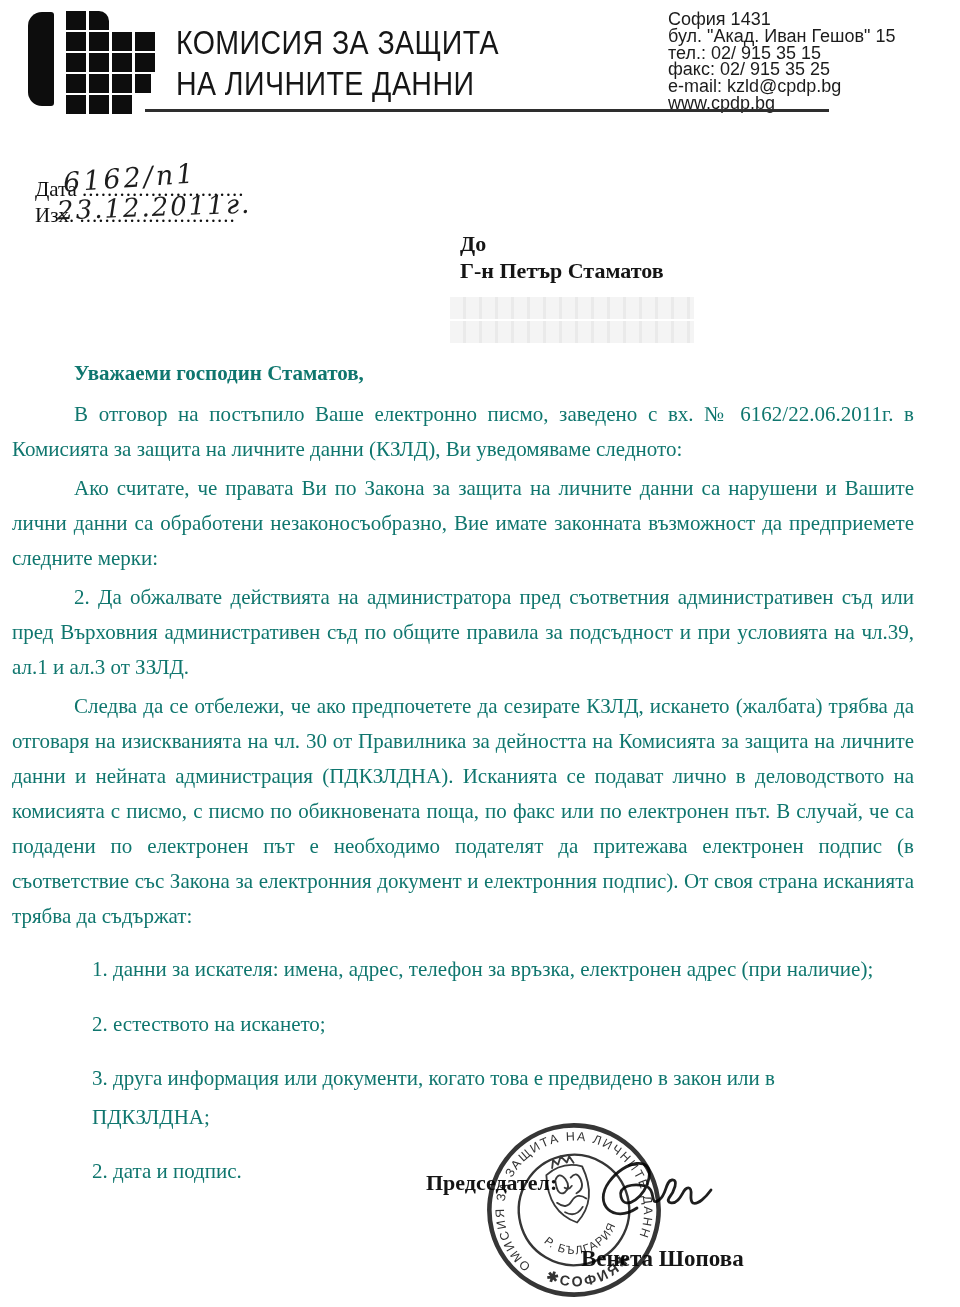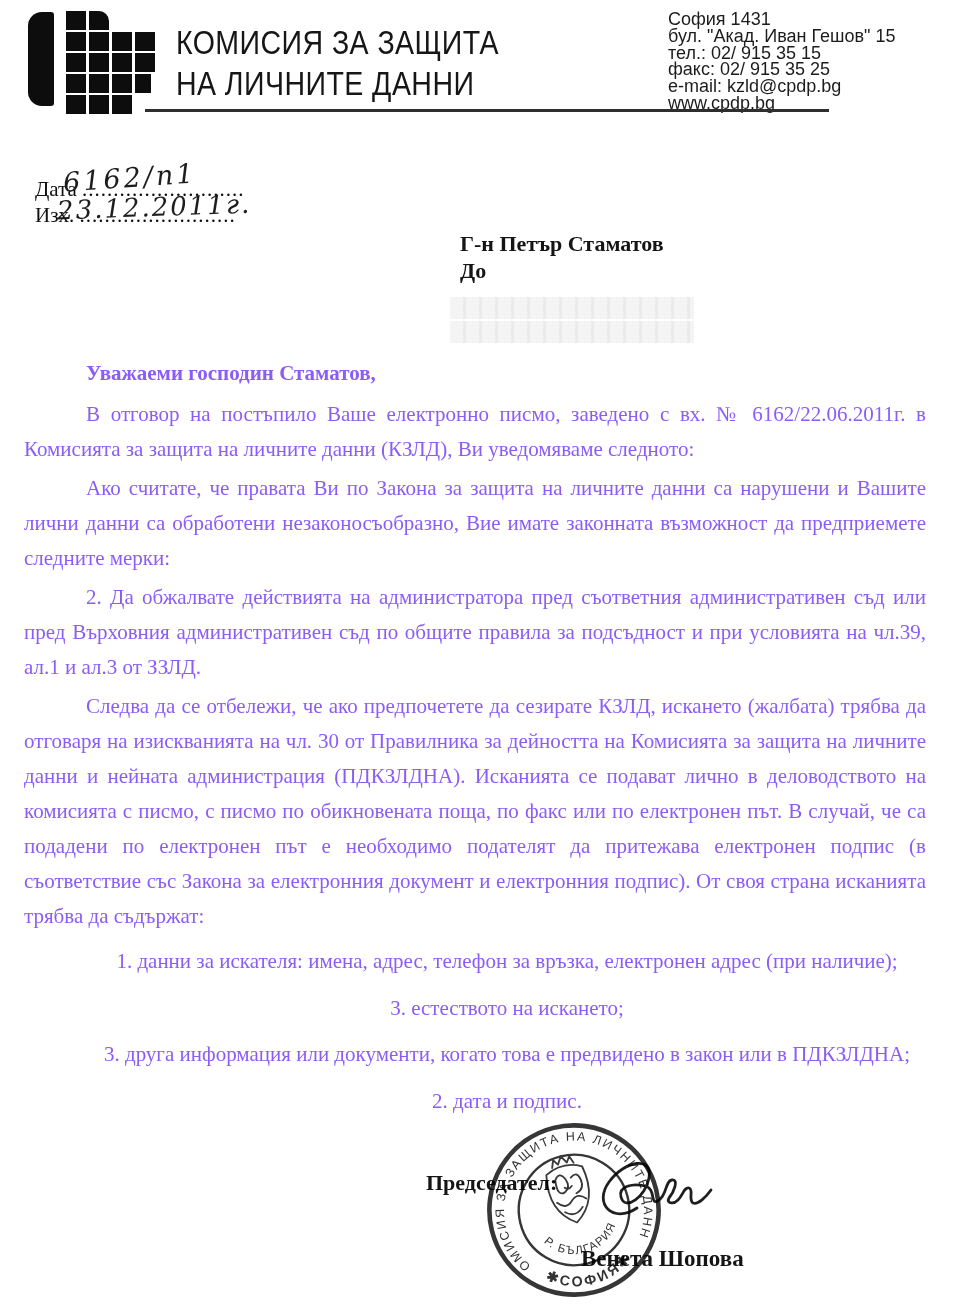--- a/index.html
+++ b/index.html
@@ -25,25 +25,25 @@
   .hand.date{left:22px;top:16px;font-size:26px;transform:rotate(-2deg);letter-spacing:2px;}
 
   
   .addressee{position:absolute;left:460px;top:230px;font-size:22px;font-weight:bold;line-height:27px;}
   .redact{position:absolute;left:450px;width:244px;height:22px;
           background:repeating-linear-gradient(90deg,#f4f4f4 0 13px,#eaeaea 13px 16px);}
   .redact.r1{top:297px;}
   .redact.r2{top:321px;}
 
   
-  .body{position:absolute;left:24px;top:356px;width:902px;font-size:21px;line-height:35px;
-        text-align:justify;color:#8b5cf6;}
+  .body{position:absolute;left:12px;top:356px;width:902px;font-size:21px;line-height:35px;
+        text-align:justify;color:#0f766e;}
   .body p{margin:0 0 4px 0;text-indent:62px;}
   .body .salutation{font-weight:bold;margin-bottom:6px;}
-  .body .req{text-align:center;text-indent:0;padding-left:64px;line-height:38.5px;margin:8px;}
+  .body .req{text-align:left;text-indent:0;padding-left:64px;line-height:38.5px;margin:16px;}
 
   
   .sig-title{position:absolute;left:390px;top:1170px;font-size:22px;font-weight:bold;margin-left:36px;}
   .sig-name{position:absolute;left:581px;top:1246px;font-size:23px;font-weight:bold;}
   .stamp{position:absolute;left:482px;top:1118px;mix-blend-mode:multiply;opacity:.93;
          transform:rotate(-14deg);}
   .signature{position:absolute;left:575px;top:1150px;mix-blend-mode:multiply;}
   .stamp text{font-family:"Liberation Sans",sans-serif;fill:#232323;}
 </style>
 </head>
@@ -95,34 +95,34 @@
     </div>
     <div class="row">
       <span>Изх.</span>
       <span class="dots">.........................</span>
     </div>
     <span class="hand num">6162/п1</span>
     <span class="hand date">23.12.2011г.</span>
   </div>
 
   <div class="addressee">
+    <div>До</div>
     <div>Г-н Петър Стаматов</div>
-    <div>До</div>
   </div>
   <div class="redact r1"></div>
   <div class="redact r2"></div>
 
   <div class="body">
     <p class="salutation">Уважаеми господин Стаматов,</p>
     <p>В отговор на постъпило Ваше електронно писмо, заведено с вх. № 6162/22.06.2011г. в Комисията за защита на личните данни (КЗЛД), Ви уведомяваме следното:</p>
     <p>Ако считате, че правата Ви по Закона за защита на личните данни са нарушени и Вашите лични данни са обработени незаконосъобразно, Вие имате законната възможност да предприемете следните мерки:</p>
     <p>2. Да обжалвате действията на администратора пред съответния административен съд или пред Върховния административен съд по общите правила за подсъдност и при условията на чл.39, ал.1 и ал.3 от ЗЗЛД.</p>
     <p>Следва да се отбележи, че ако предпочетете да сезирате КЗЛД, искането (жалбата) трябва да отговаря на изискванията на чл. 30 от Правилника за дейността на Комисията за защита на личните данни и нейната администрация (ПДКЗЛДНА). Исканията се подават лично в деловодството на комисията с писмо, с писмо по обикновената поща, по факс или по електронен път. В случай, че са подадени по електронен път е необходимо подателят да притежава електронен подпис (в съответствие със Закона за електронния документ и електронния подпис). От своя страна исканията трябва да съдържат:</p>
     <p class="req">1. данни за искателя: имена, адрес, телефон за връзка, електронен адрес (при наличие);</p>
-    <p class="req">3. естеството на искането;</p>
+    <p class="req">2. естеството на искането;</p>
     <p class="req">3. друга информация или документи, когато това е предвидено в закон или в ПДКЗЛДНА;</p>
     <p class="req">2. дата и подпис.</p>
   </div>
 
   <div class="sig-title">Председател:</div>
   <div class="sig-name">Венета Шопова</div>
 
   <svg class="stamp" width="184" height="184" viewBox="0 0 200 200">
     <circle cx="100" cy="100" r="92" fill="none" stroke="#262626" stroke-width="5"></circle>
     <circle cx="100" cy="100" r="60" fill="none" stroke="#262626" stroke-width="2.6"></circle>

